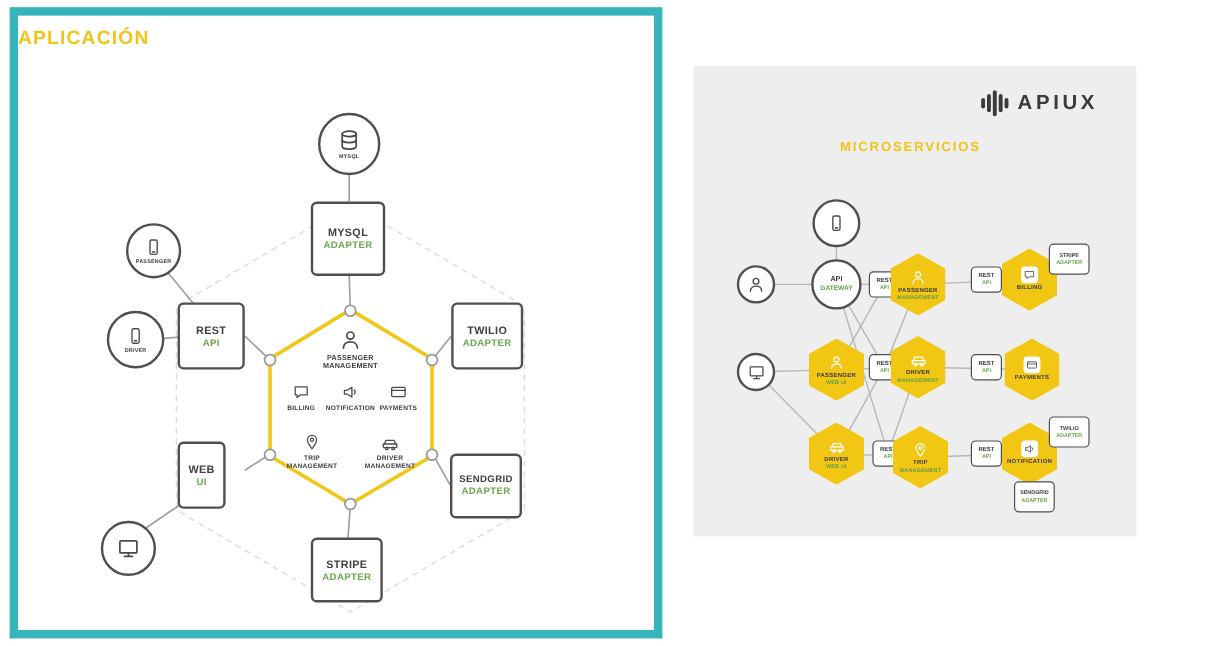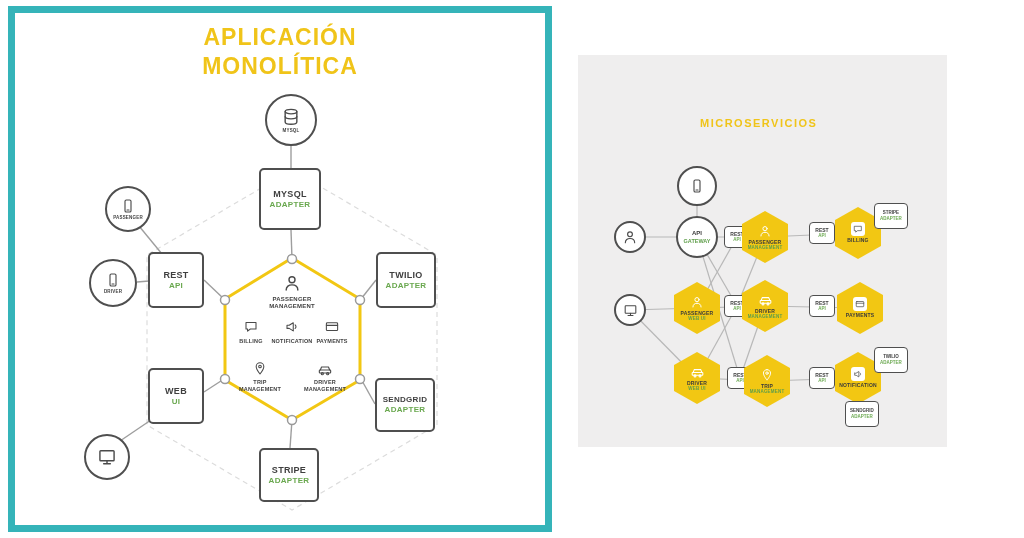--- a/index.html
+++ b/index.html
@@ -3,22 +3,22 @@
 <meta charset="utf-8">
 <style>
   html,body{margin:0;padding:0;background:#fff;width:1024px;height:538px;overflow:hidden;
     font-family:"Liberation Sans",sans-serif;-webkit-font-smoothing:antialiased;position:relative}
   svg.ic{fill:none;stroke:currentColor;stroke-width:1.7;stroke-linecap:round;stroke-linejoin:round;display:block}
   svg.icf{fill:currentColor;stroke:none;display:block}
 
   
   .panel-left{position:absolute;left:8px;top:6px;width:530px;height:512px;border:7px solid #35b4b9;background:#fff}
   .overlay{position:absolute;left:0;top:0;pointer-events:none}
-  .ltitle{position:absolute;left:0;top:10px;width:100%;text-align:center;color:#f0c419;
-    font-weight:bold;font-size:23px;letter-spacing:1px;line-height:1.25}
+  .ltitle{position:absolute;left:0;top:10px;width:100%;color:#f0c419;
+    font-weight:bold;font-size:16px;letter-spacing:1px;line-height:1.25}
   .circle{position:absolute;background:#fff;border:2px solid #4f4f4f;border-radius:50%;
     display:flex;flex-direction:column;align-items:center;justify-content:center;text-align:center;box-sizing:border-box}
   .tinycap{font-size:4.5px;font-weight:bold;color:#3f3f3f;margin-top:1px;letter-spacing:.2px}
   .box{position:absolute;background:#fff;border:2px solid #4f4f4f;border-radius:5px;
     display:flex;flex-direction:column;align-items:center;justify-content:center;text-align:center;box-sizing:border-box}
   .box .l1{font-weight:bold;color:#3f3f3f;font-size:9px;letter-spacing:.3px;line-height:1.2}
   .box .l2{font-weight:bold;color:#6aa84f;font-size:8px;letter-spacing:.3px;line-height:1.2}
   .archlabel{position:absolute;left:312px;top:156px;font-size:13px;font-weight:bold;color:#3a3a3a;line-height:1.3}
   .hexitem{position:absolute;transform:translateX(-50%);text-align:center}
   .hexlab{font-size:6px;font-weight:bold;color:#3f3f3f;letter-spacing:.2px;line-height:1.2;white-space:nowrap}
@@ -122,21 +122,20 @@
         <circle cx="210" cy="287" r="4.5"></circle>
         <circle cx="210" cy="366" r="4.5"></circle>
       <circle cx="345" cy="287" r="4.5"></circle>
         <circle cx="345" cy="366" r="4.5"></circle>
         <circle cx="277" cy="407" r="4.5"></circle>
     </g>
   </svg>
 
   <div class="ltitle">
     <div>APLICACIÓN</div>
-    <div>MONOLÍTICA</div>
   </div>
 
   <div class="circle" style="left:250px;top:81px;width:52px;height:52px">
     <svg class="ic" width="20" height="20" style="color:#4a4a4a">
         <use href="#i-db"></use>
       </svg>
     <span class="tinycap">MYSQL</span>
   </div>
 
   <div class="box" style="left:244px;top:155px;width:62px;height:62px">
@@ -162,21 +161,21 @@
   <div class="box" style="left:133px;top:239px;width:56px;height:56px">
     <span class="l1">REST</span>
     <span class="l2">API</span>
   </div>
 
   <div class="box" style="left:361px;top:239px;width:60px;height:56px">
     <span class="l1">TWILIO</span>
     <span class="l2">ADAPTER</span>
   </div>
 
-  <div class="box" style="left:133px;top:355px;width:56px;height:56px">
+  <div class="box" style="left:133px;top:355px;width:40px;height:56px">
     <span class="l1">WEB</span>
     <span class="l2">UI</span>
   </div>
 
   <div class="box" style="left:360px;top:365px;width:60px;height:54px">
     <span class="l1" style="font-size:8px">SENDGRID</span>
     <span class="l2">ADAPTER</span>
   </div>
 
   <div class="box" style="left:244px;top:435px;width:60px;height:54px">
@@ -258,20 +257,26 @@
       <line x1="280" y1="323" x2="284" y2="359"></line>
       <line x1="119" y1="182" x2="159" y2="251"></line>
       <line x1="119" y1="182" x2="162" y2="323"></line>
       <line x1="187" y1="182" x2="159" y2="251"></line>
       <line x1="119" y1="253" x2="159" y2="182"></line>
       <line x1="187" y1="251" x2="162" y2="323"></line>
       <line x1="119" y1="323" x2="159" y2="251"></line>
     </g>
   </svg>
 
+  <div class="logo">
+    <svg class="icf" width="26" height="26" style="color:#3b3b3b">
+        <use href="#i-bars"></use>
+      </svg>
+    <span class="logo-text">APIUX</span>
+  </div>
 
   <div class="rtitle">MICROSERVICIOS</div>
 
   <div class="circle" style="left:99px;top:111px;width:40px;height:40px">
     <svg class="ic" width="16" height="16" style="color:#4a4a4a">
         <use href="#i-phone"></use>
       </svg>
   </div>
 
   <div class="circle" style="left:36px;top:166px;width:32px;height:32px">

